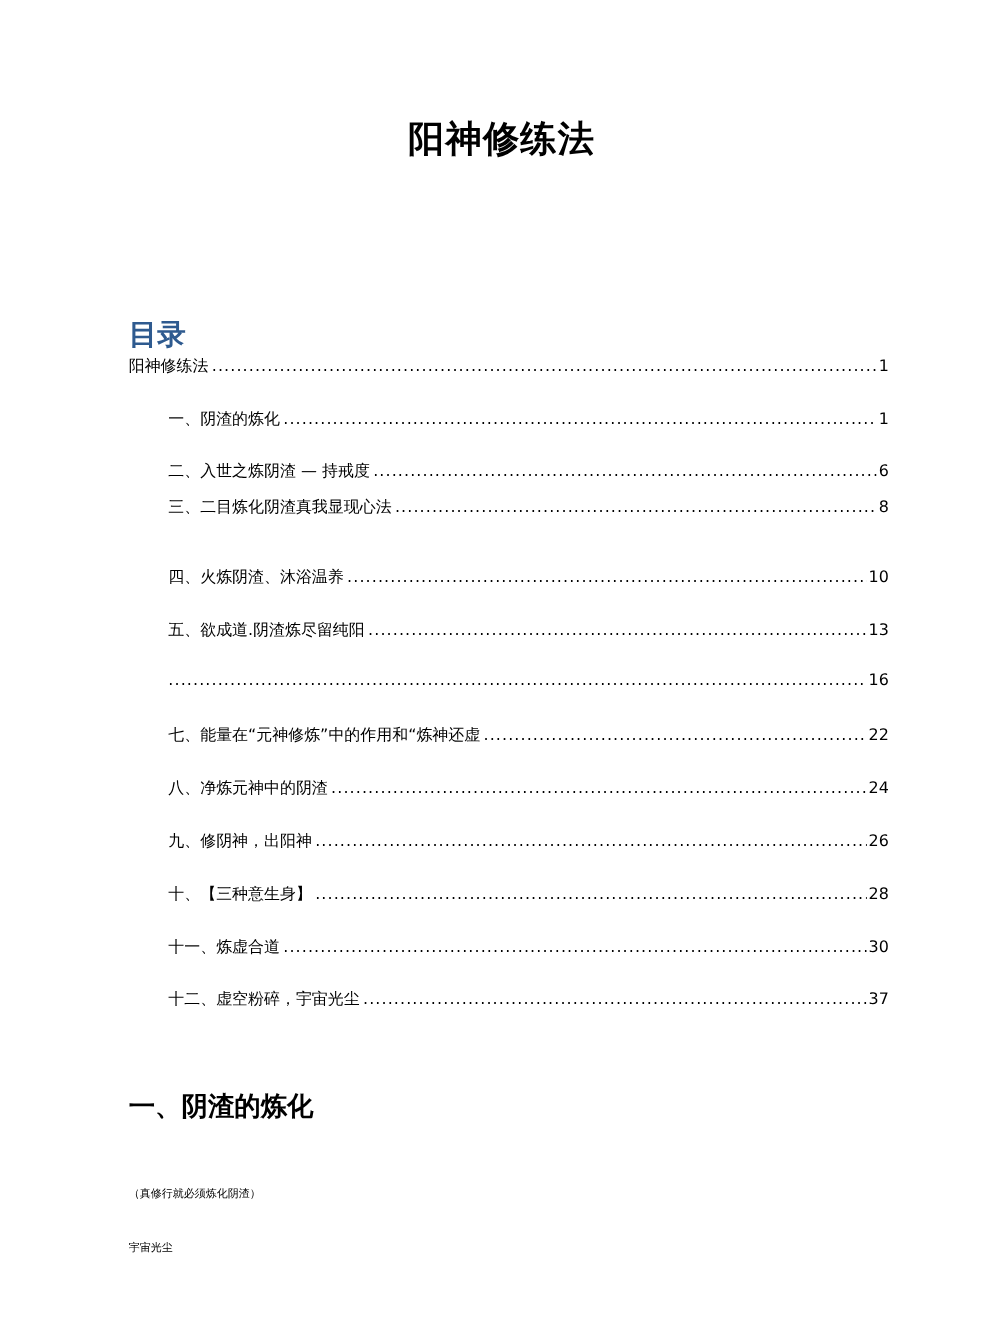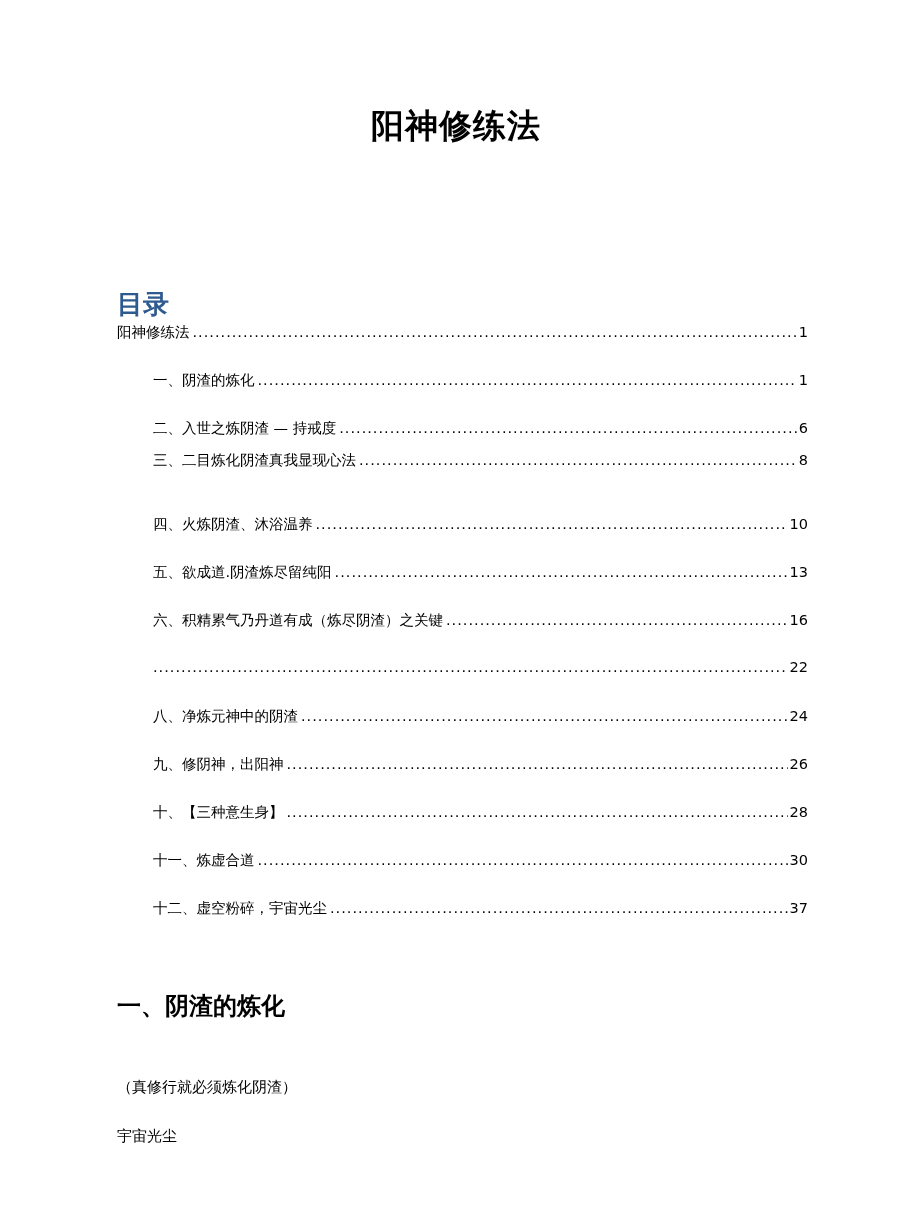--- a/index.html
+++ b/index.html
@@ -11,21 +11,21 @@
       color: #2E5A8F; }
     .toc { position: absolute; left: 117px; top: 323px; width: 691px; }
     .toc-row { position: absolute; left: 0; right: 0; height: 22px; display: flex; align-items: baseline;
       font-size: 14.5px; white-space: nowrap; }
     .toc-row.lvl2 { padding-left: 36px; }
     .toc-label { flex: 0 0 auto; padding-right: 3px; }
     .toc-leader { flex: 1 1 auto; overflow: hidden; letter-spacing: 1px; color: #000; }
     .toc-leader::before { content: "................................................................................................................................................................................................................................................"; }
     .toc-page { flex: 0 0 auto; padding-left: 2px; }
     .h1 { position: absolute; left: 117px; top: 990px; font-size: 24px; font-weight: bold; }
-    .para { position: absolute; left: 117px; font-size: 15px; }
+    .para { position: absolute; left: 117px; font-size: 10px; }
   </style>
 </head>
 <body>
 
 <div>
   <div class="doc-title">阳神修练法</div>
   <div class="toc-heading">目录</div>
 
   <div class="toc">
     <div class="toc-row" style="top:0px">
@@ -52,25 +52,25 @@
       <span class="toc-label">四、火炼阴渣、沐浴温养</span>
       <span class="toc-leader"></span>
       <span class="toc-page">10</span>
     </div>
     <div class="toc-row lvl2" style="top:240px">
       <span class="toc-label">五、欲成道.阴渣炼尽留纯阳</span>
       <span class="toc-leader"></span>
       <span class="toc-page">13</span>
     </div>
     <div class="toc-row lvl2" style="top:288px">
-      <span class="toc-label">六、积精累气乃丹道有成（炼尽阴渣）之关键</span>
       <span class="toc-leader"></span>
       <span class="toc-page">16</span>
     </div>
     <div class="toc-row lvl2" style="top:336px">
+      <span class="toc-label">七、能量在“元神修炼”中的作用和“炼神还虚</span>
       <span class="toc-leader"></span>
       <span class="toc-page">22</span>
     </div>
     <div class="toc-row lvl2" style="top:384px">
       <span class="toc-label">八、净炼元神中的阴渣</span>
       <span class="toc-leader"></span>
       <span class="toc-page">24</span>
     </div>
     <div class="toc-row lvl2" style="top:432px">
       <span class="toc-label">九、修阴神，出阳神</span>

